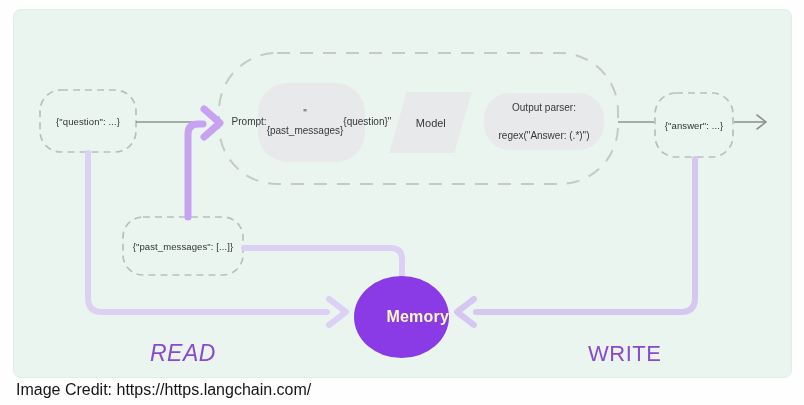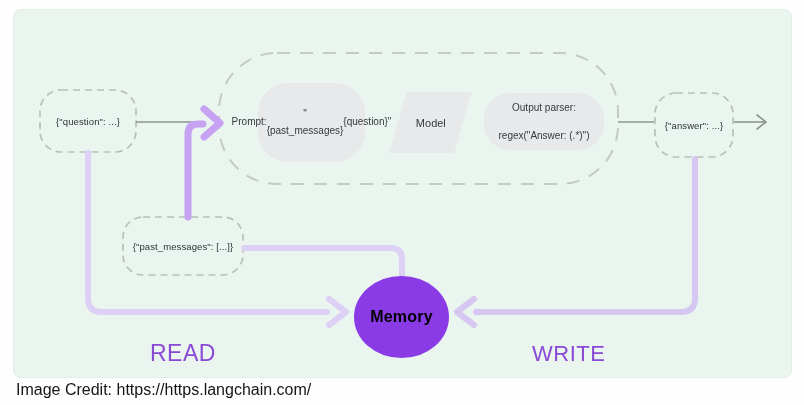--- a/index.html
+++ b/index.html
@@ -31,28 +31,29 @@
     left:484px;top:93px;width:120px;height:57px;border-radius:26px;
     font-size:10px;line-height:16px;flex-direction:column;gap:12px;
   }
   .model-node{
     left:398px;top:92px;width:65px;height:61px;
     transform:skewX(-16deg);font-size:11px;
   }
   .model-node .unskew{transform:skewX(16deg);}
   .memory-node{
     left:354px;top:276px;width:95px;height:82px;border-radius:50%;
-    background:#8a3be5;color:#000000;font-weight:bold;font-size:16px;
+    background:#8a3be5;color:#fef9c3;font-weight:bold;font-size:16px;
     letter-spacing:.2px;
+    justify-content:flex-end;
   }
   .flow-label{
     position:absolute;color:#8a49d4;font-weight:500;letter-spacing:.5px;
   }
-  .read-label{left:150px;top:340px;font-size:23px;}
-  .write-label{left:532px;top:341px;font-size:22px;}
+  .read-label{left:150px;top:340px;font-size:23px;font-style:italic;}
+  .write-label{left:588px;top:341px;font-size:22px;}
   .credit{
     position:absolute;left:16px;top:381px;font-size:16px;color:#151515;
   }
 </style>
 </head>
 <body>
 
 <div class="panel"></div>
 
 <svg class="svg-layer" viewBox="0 0 804 405" xmlns="http://www.w3.org/2000/svg">

